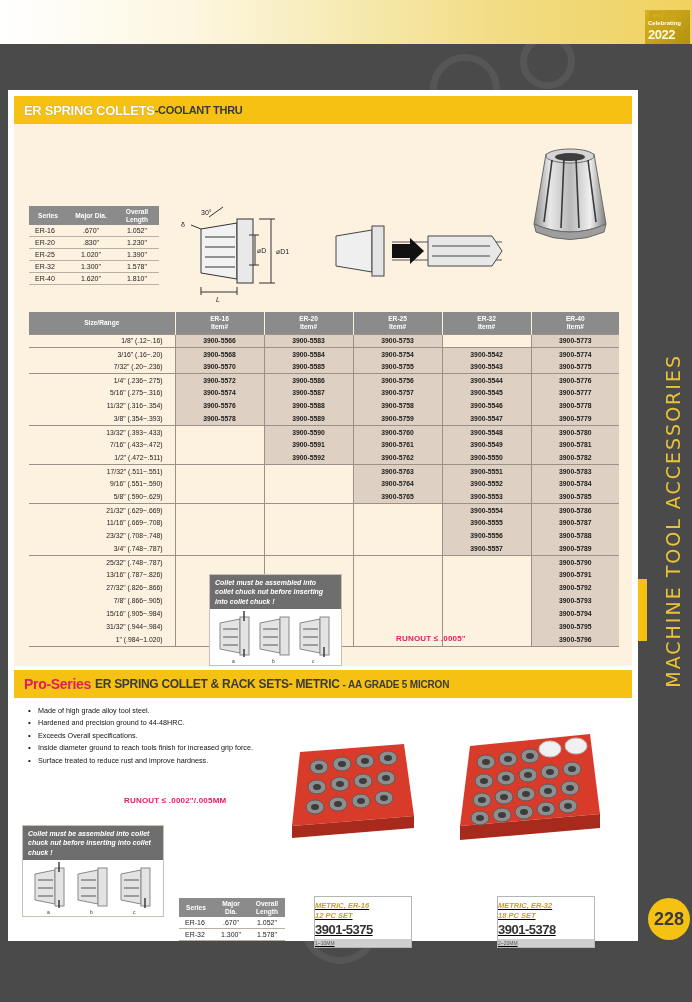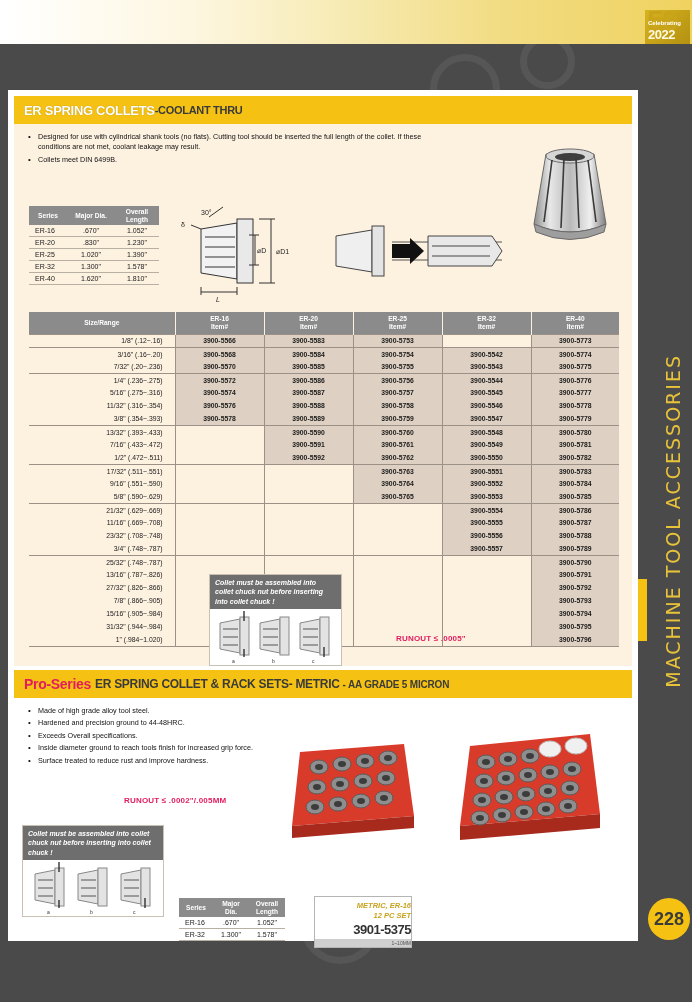--- a/index.html
+++ b/index.html
@@ -127,21 +127,21 @@
   }
 
   
   .sec2 {
     position: absolute; top: 580px; left: 6px; width: 618px; height: 265px;
     background: #ffffff;
   }
 
   .set-box {
     position: absolute; background: #fff; border: 1px solid #b5b5b5;
-    width: 98px; text-align: right; padding-top: 4px;
+    width: 98px; text-align: left; padding-top: 4px; text-decoration: underline;
   }
   .set-box .t1 { font-size: 7.5px; font-weight: bold; font-style: italic; color: #c8a21c; line-height: 1.3; }
   .set-box .num { font-size: 13px; font-weight: bold; color: #333; letter-spacing: -.5px; margin: 1px 0 2px; }
   .set-box .foot { background: #cfcfcf; font-size: 5px; color: #555; padding: 1px 0; }
 
   .rack { position: absolute; }
 
   
   .sidebar {
     position: absolute; top: 0; right: 0; width: 54px; height: 958px;
@@ -186,24 +186,20 @@
 
   <div class="card">
 
     <div class="sec1">
 
       <div class="sec-head">
         <span class="h-a">ER SPRING COLLETS</span>
         <span class="h-b">-COOLANT THRU</span>
       </div>
 
-      <ul class="bullets" style="width:430px;">
-        <li>Designed for use with cylindrical shank tools (no flats). Cutting tool should be inserted the full length of the collet. If these conditions are not met, coolant leakage may result.</li>
-        <li>Collets meet DIN 6499B.</li>
-      </ul>
 
       <table class="spec" style="position:absolute; left:15px; top:110px;">
         <thead>
           <tr>
             <th style="width:38px;">Series</th>
             <th style="width:48px;">Major Dia.</th>
             <th style="width:44px;">Overall Length</th>
           </tr>
         </thead>
         <tbody>
@@ -719,20 +715,26 @@
         </svg>
       </div>
 
       <div class="set-box" style="left:300px; top:226px;">
         <div class="t1">METRIC, ER-16</div>
         <div class="t1">12 PC SET</div>
         <div class="num">3901-5375</div>
         <div class="foot">1~10MM</div>
       </div>
 
+      <div class="set-box" style="left:483px; top:226px;">
+        <div class="t1">METRIC, ER-32</div>
+        <div class="t1">18 PC SET</div>
+        <div class="num">3901-5378</div>
+        <div class="foot">2~20MM</div>
+      </div>
     </div>
   </div>
 
   <div class="sidebar">
     <div class="side-yellow"></div>
     <div class="side-text">MACHINE TOOL ACCESSORIES</div>
     <div class="page-badge">228</div>
   </div>
 </div>
 

